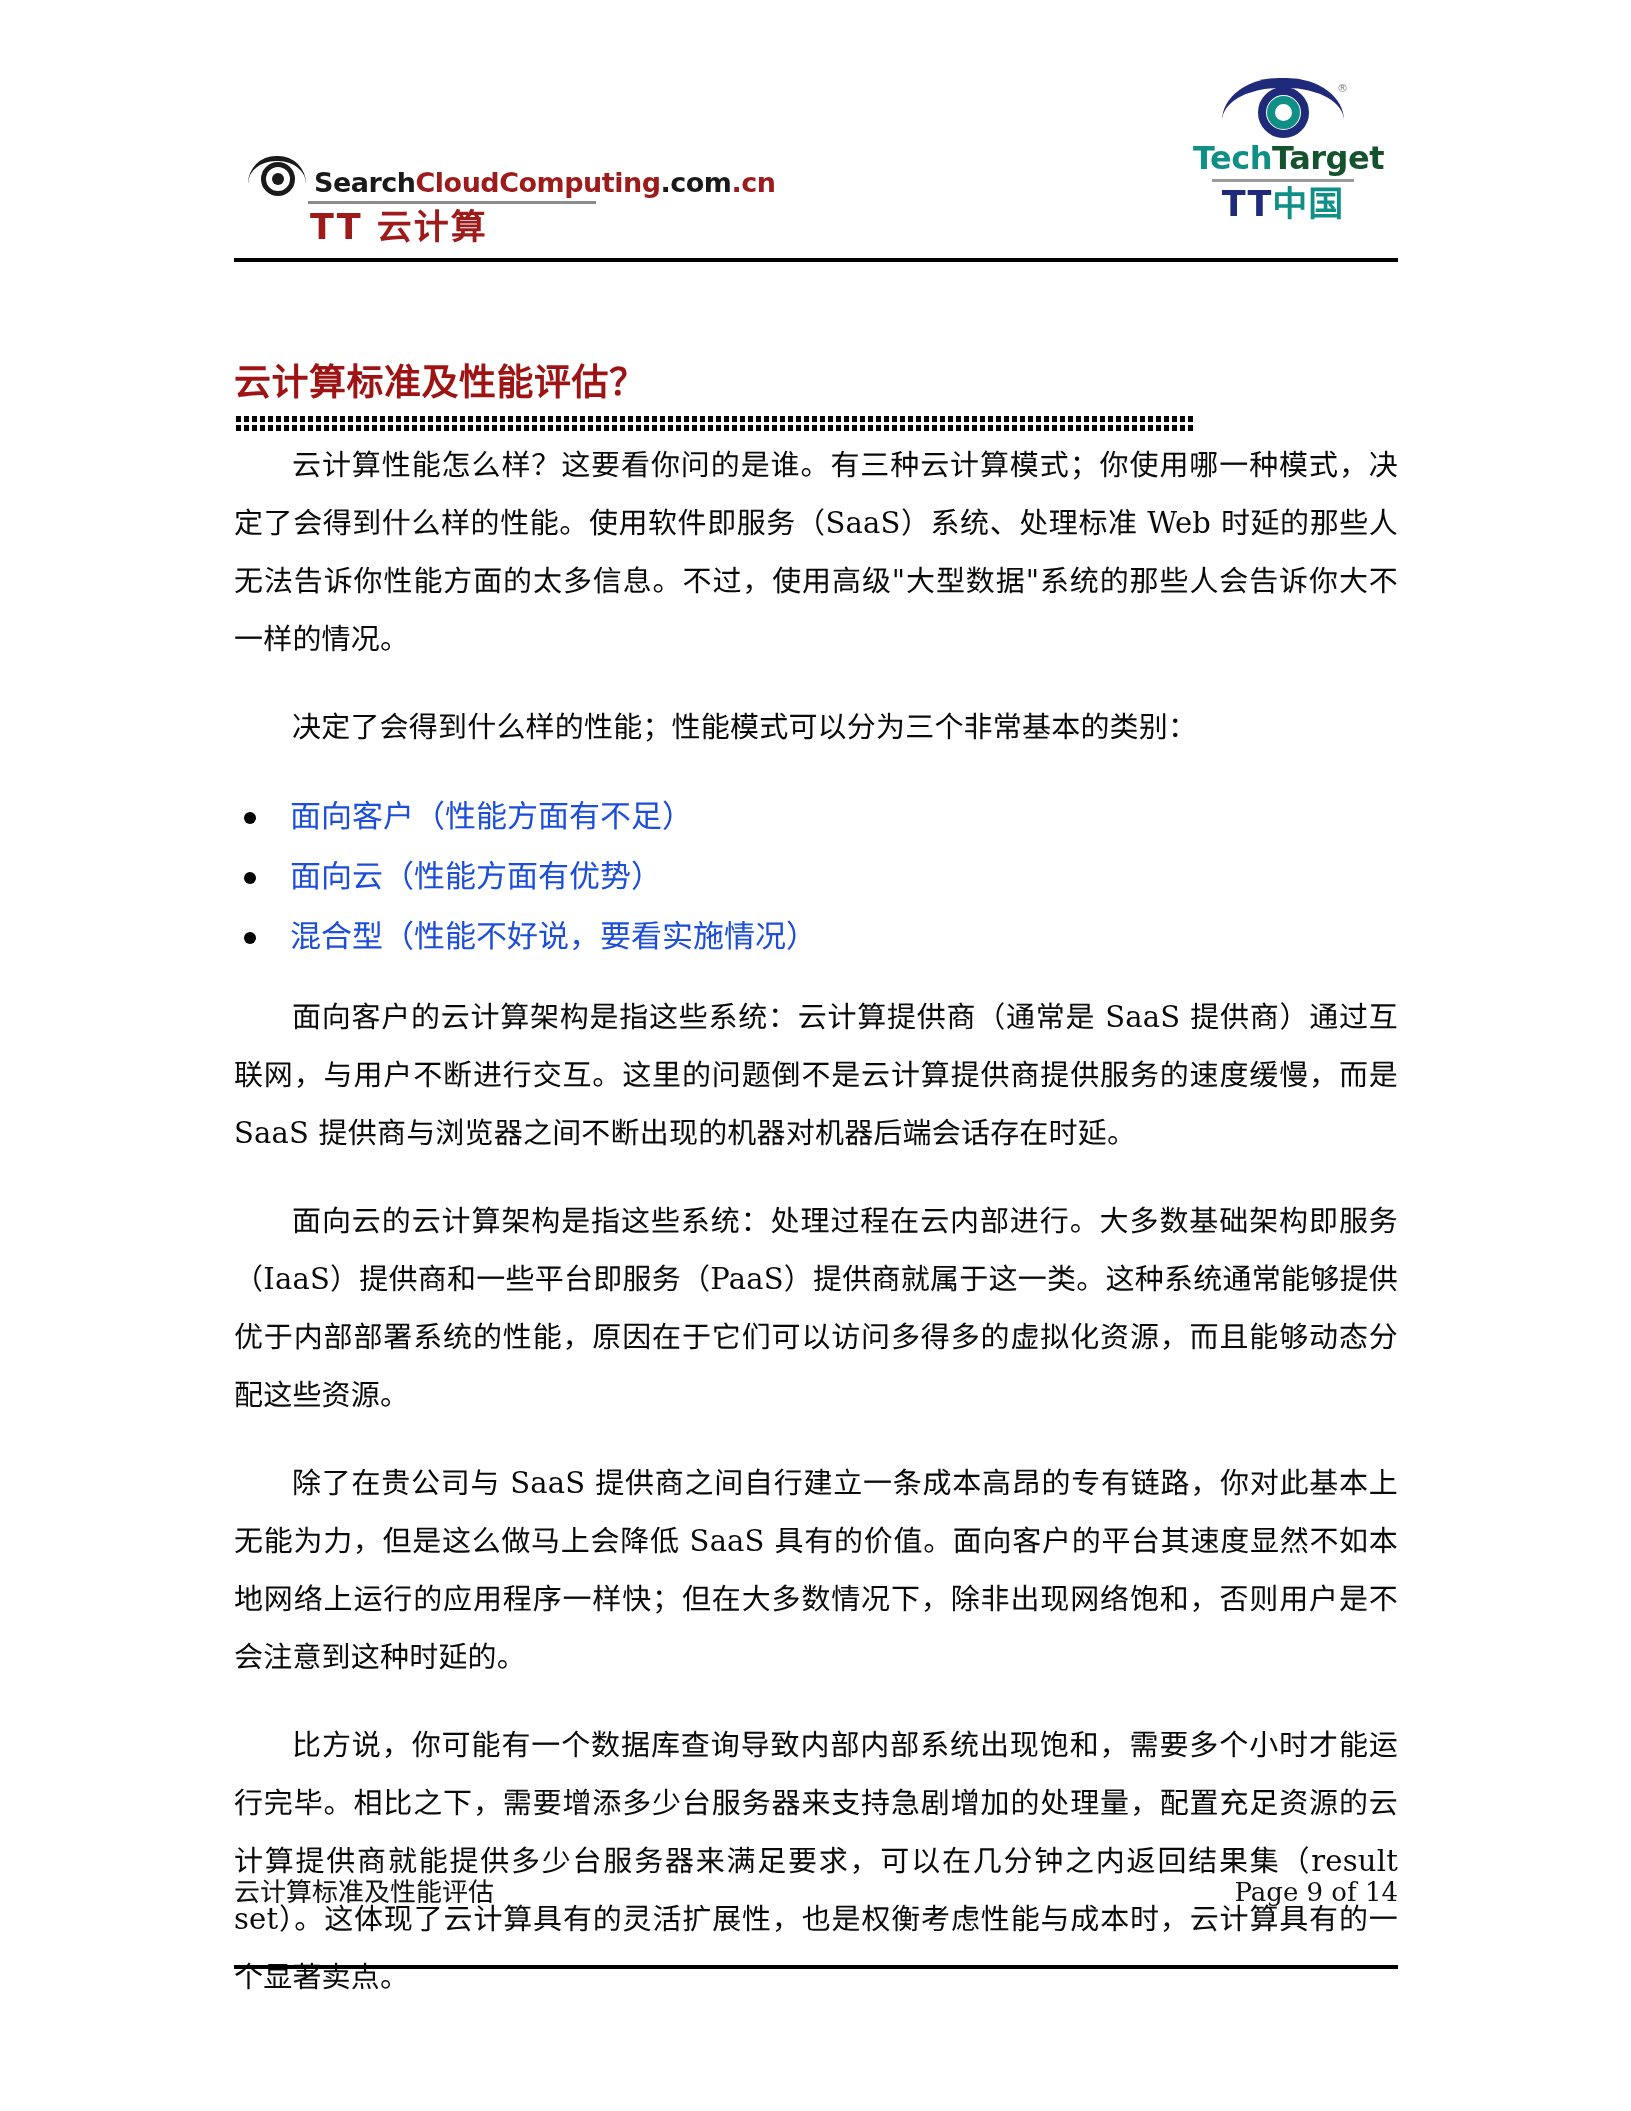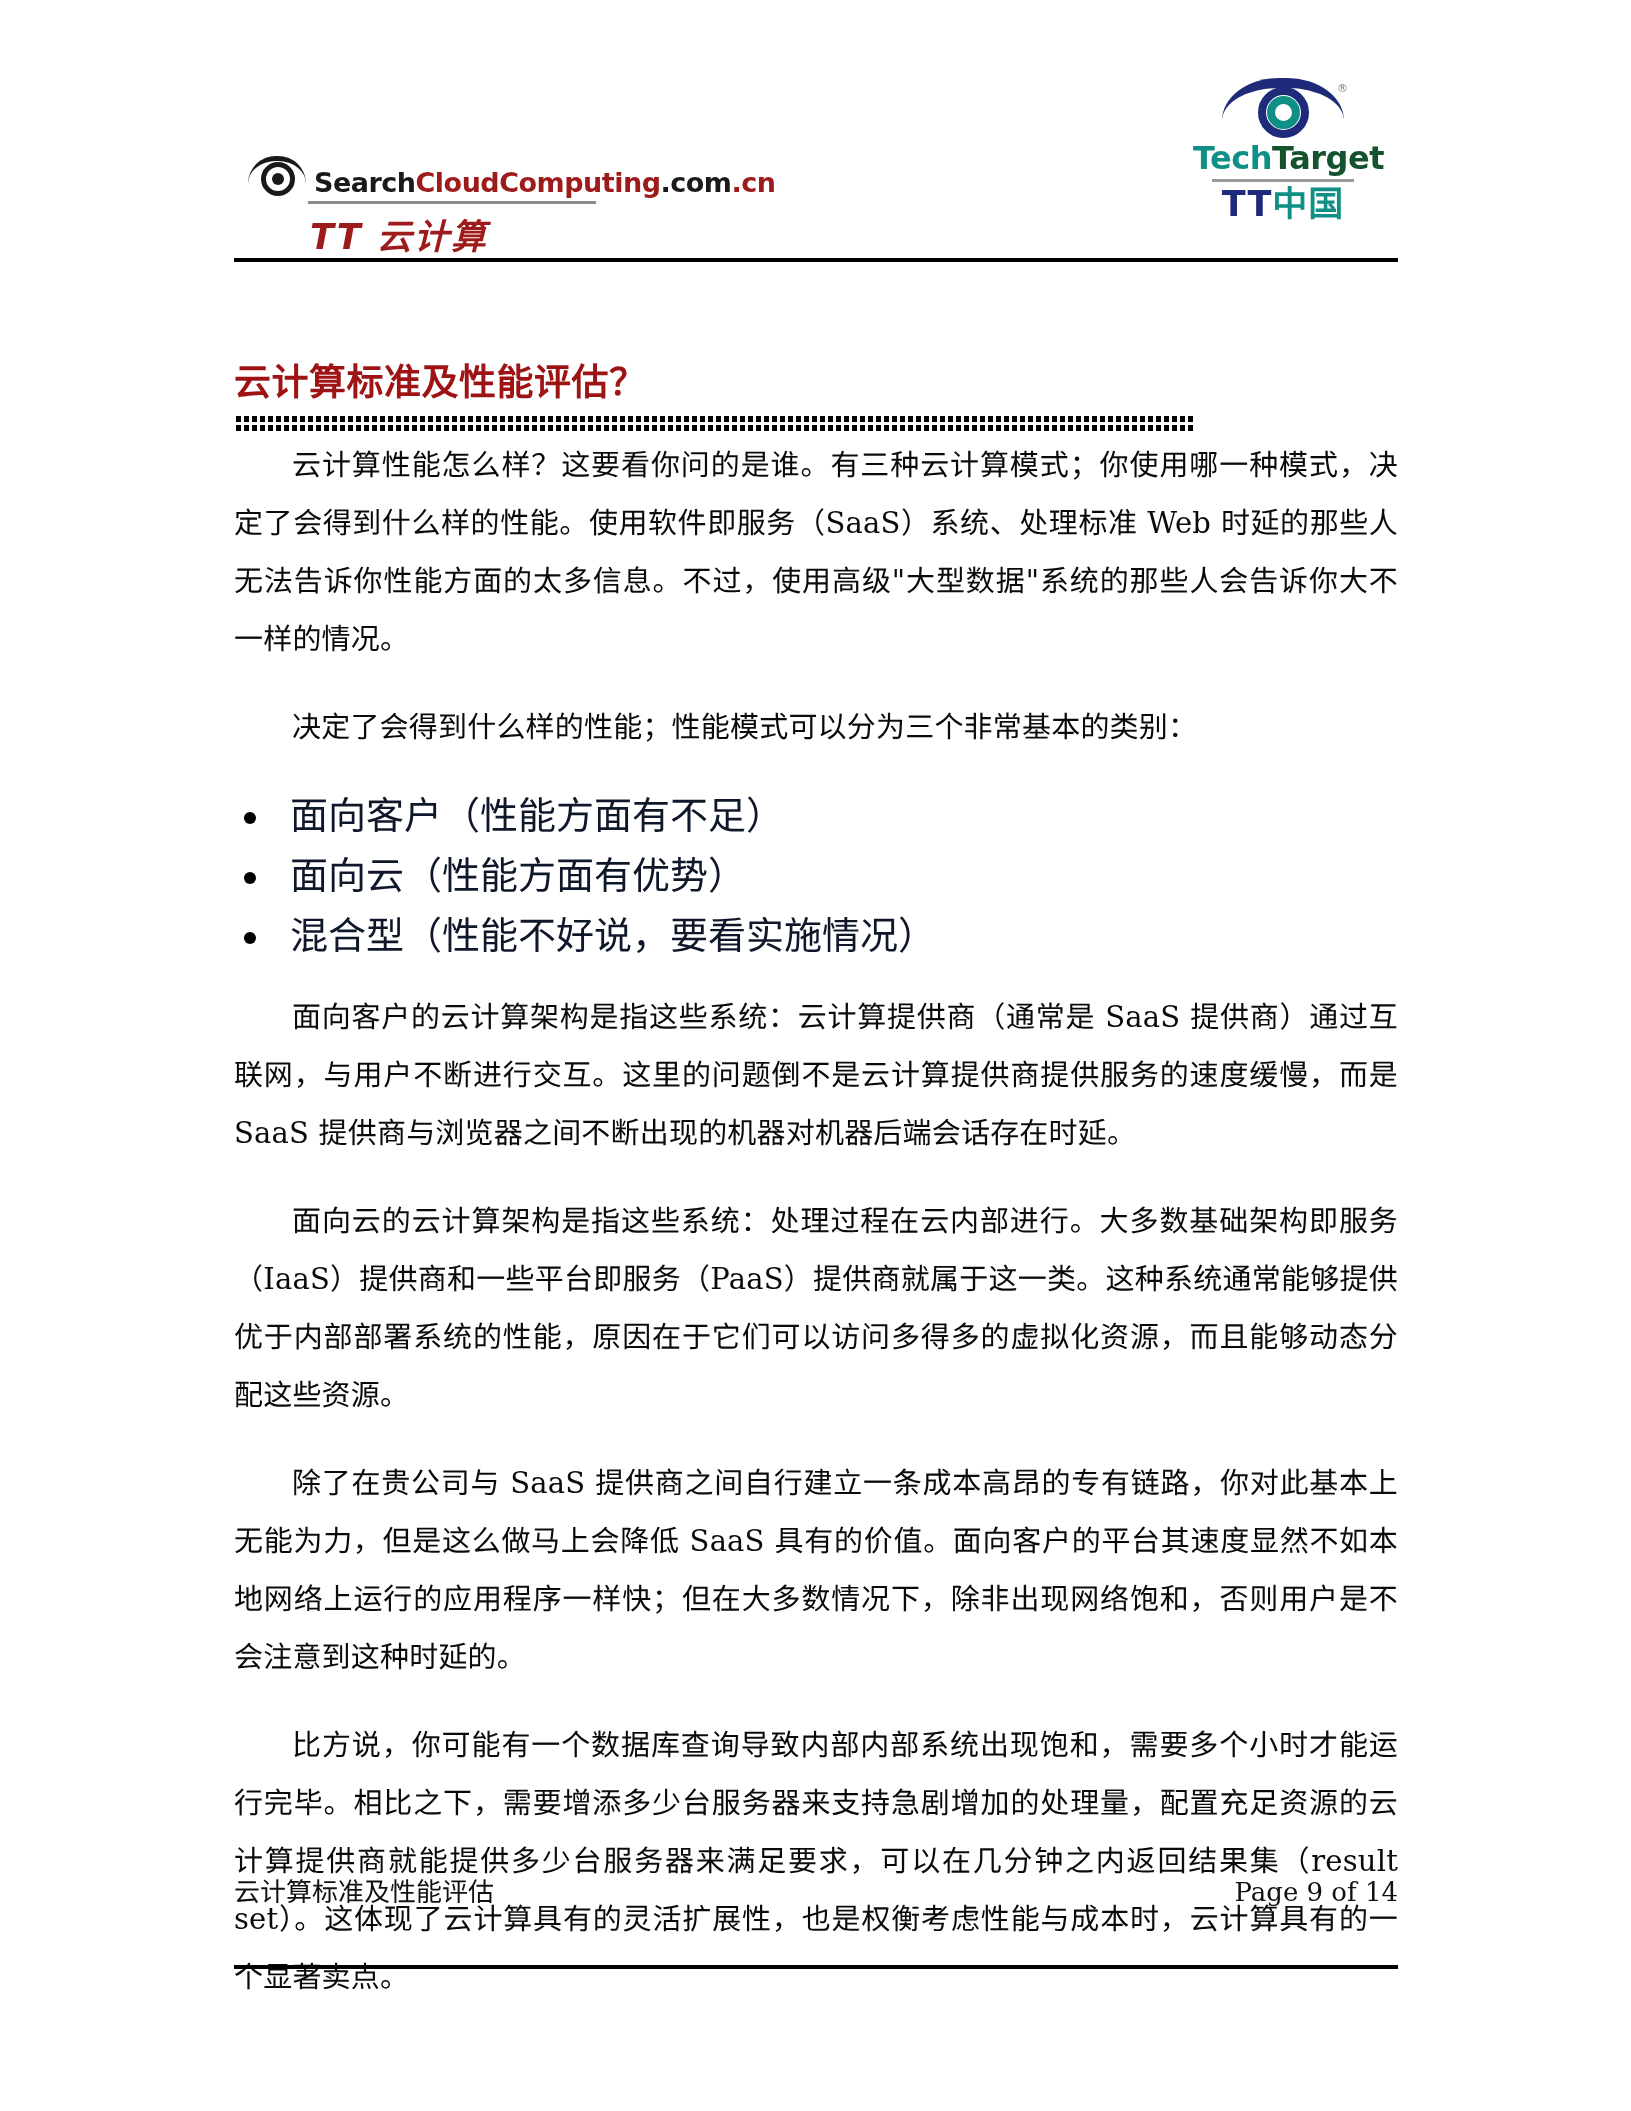--- a/index.html
+++ b/index.html
@@ -92,29 +92,28 @@
   .scc-word .red  { color: #9e1b1b; }
   .scc-rule {
     margin-left: 60px;
     width: 288px;
     height: 3px;
     background: #8c8c8c;
     margin-top: 3px;
   }
   .tt-cn-left {
     margin-left: 62px;
-    margin-top: 15px;
+    margin-top: 5px;
     font-family: "DejaVu Sans", "Liberation Sans", sans-serif;
     font-weight: 700;
     font-size: 35px;
     color: #9e1b1b;
     letter-spacing: 2px;
     line-height: 1.05;
     white-space: nowrap;
-    font-style: italic;
   }
 
   .logo-right {
     position: absolute;
     left: 1193px;
     top: 78px;
     width: 180px;
     height: 160px;
     text-align: center;
   }
@@ -265,23 +264,23 @@
   ul.bullets {
     list-style: none;
     margin: 0 0 22px 0;
     padding: 0;
   }
   ul.bullets li {
     position: relative;
     padding-left: 56px;
     margin: 0;
     font-family: "DejaVu Serif", "Liberation Serif", serif;
-    font-size: 38px;
+    font-size: 31px;
     line-height: 60px;
-    color: #0f172a;
+    color: #1d4ed8;
   }
   ul.bullets li .dot {
     position: absolute;
     left: 10px;
     top: 26px;
     width: 12px;
     height: 12px;
     border-radius: 50%;
     background: #000000;
   }

